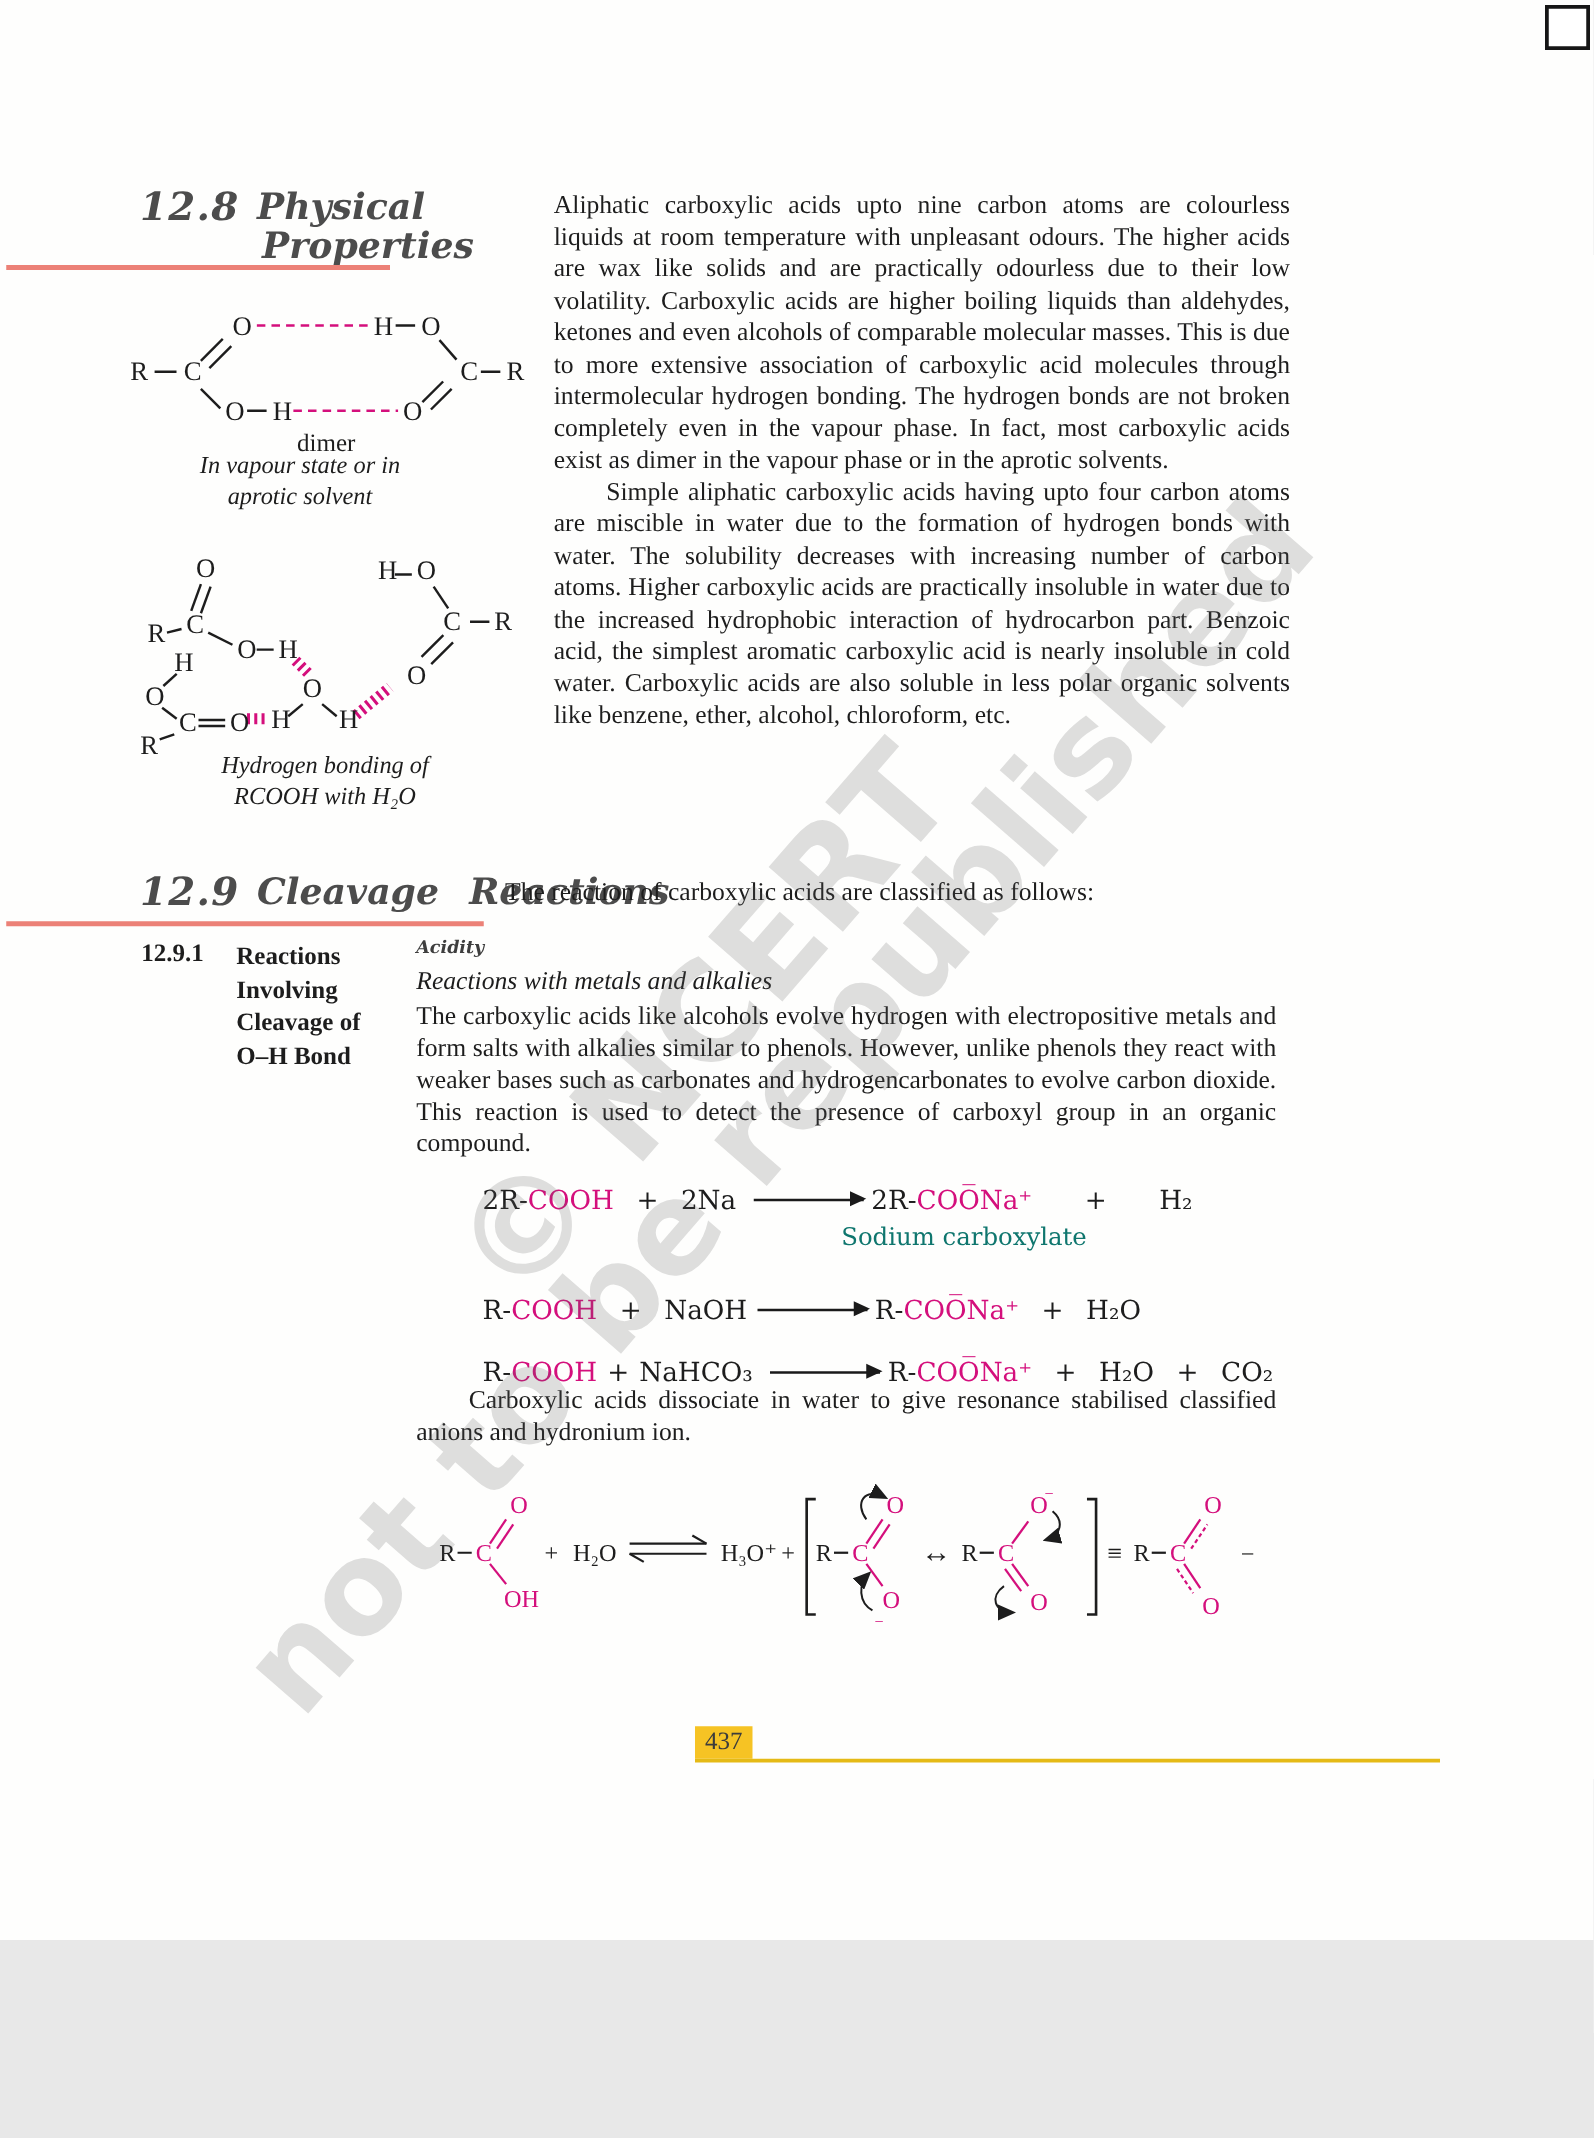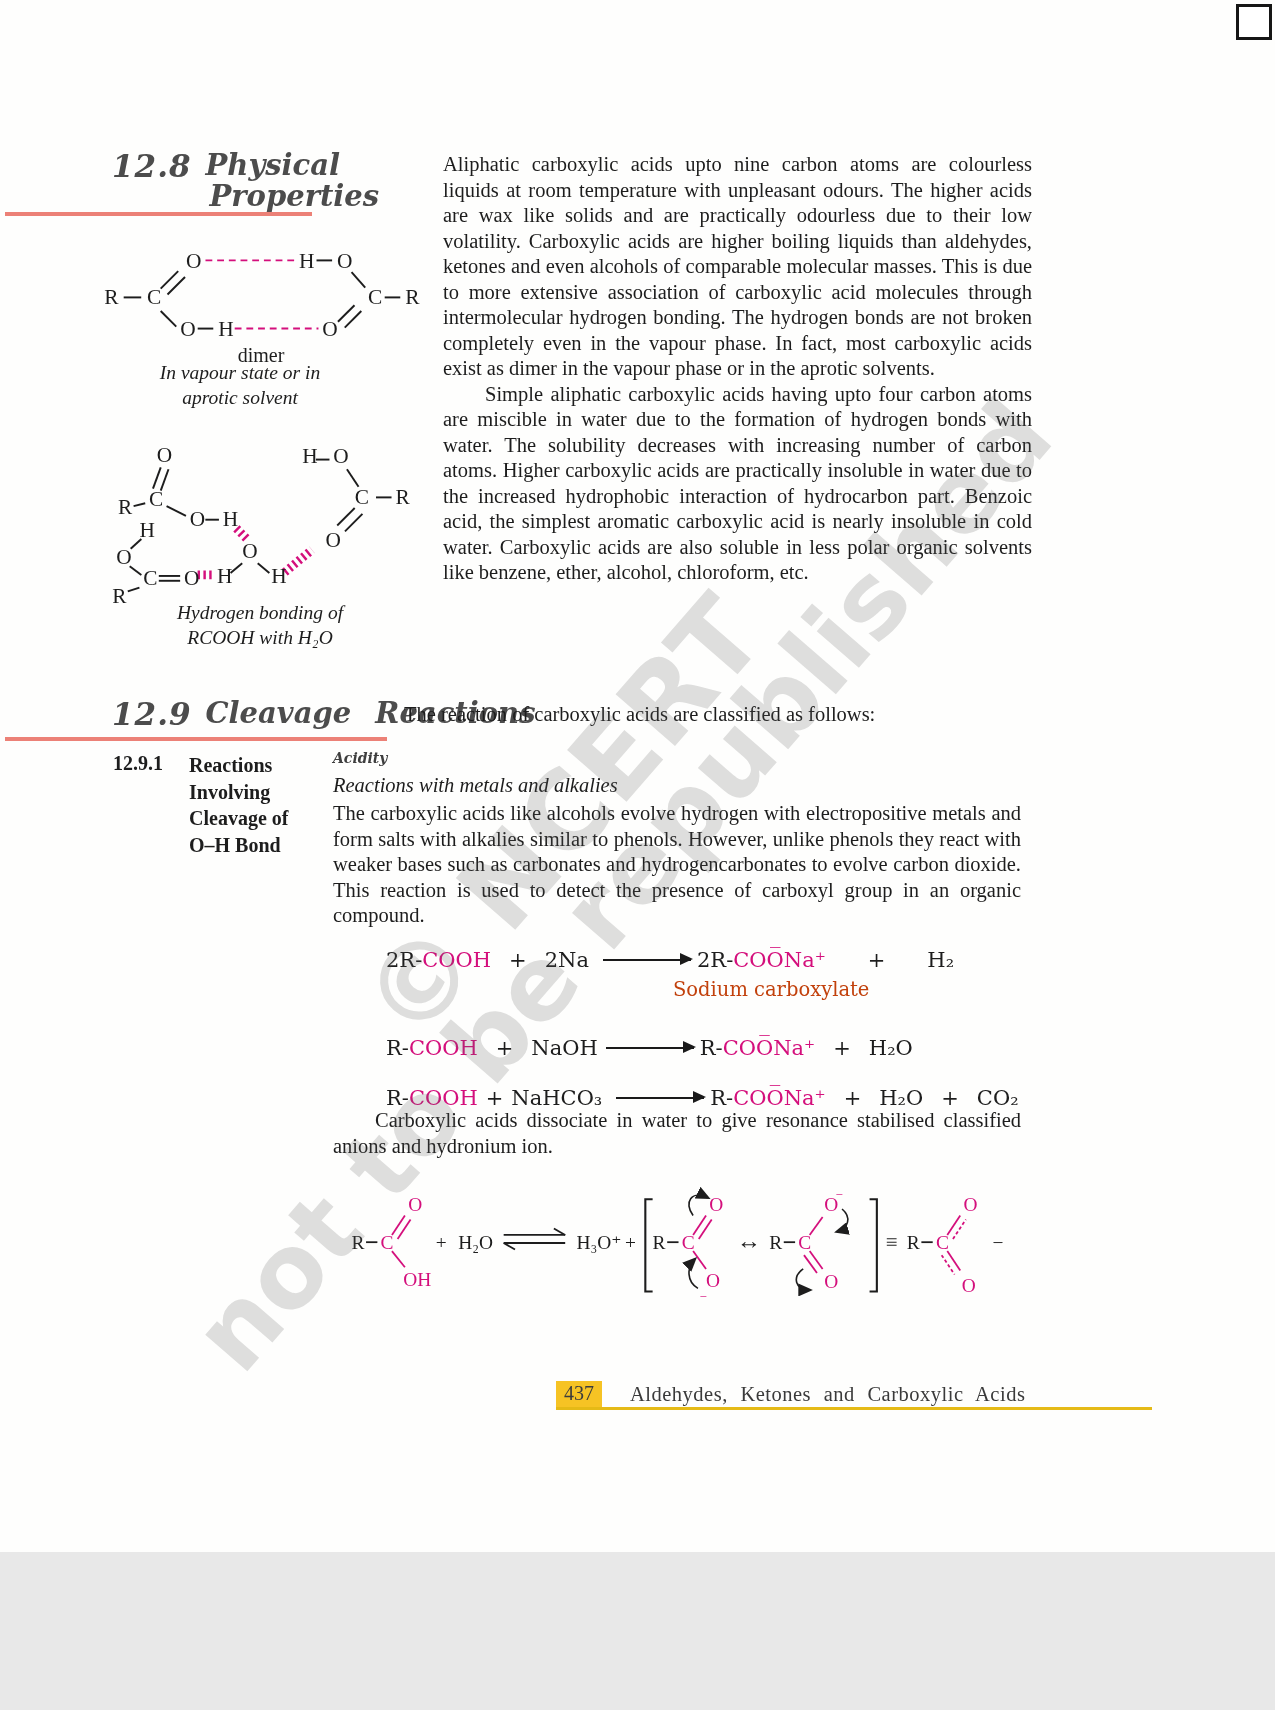--- a/index.html
+++ b/index.html
@@ -35,21 +35,21 @@
            font-family:"DejaVu Serif",serif;}
   .metals{font-size:20.5px;font-style:italic;}
 
   
   .eq-row{position:relative;display:flex;align-items:center;white-space:nowrap;
           font-family:"DejaVu Serif","Liberation Serif",serif;font-size:21px;color:#1d1d1d;}
   .mag{color:#d40f7c;text-align:right;}
   .rxn-arrow{display:inline-block;position:relative;width:88px;height:2px;background:#1a1a1a;}
   .rxn-arrow:after{content:"";position:absolute;right:-2px;top:-6px;width:0;height:0;
           border-left:13px solid #1a1a1a;border-top:6.5px solid transparent;border-bottom:6.5px solid transparent;}
-  .eq-label{position:absolute;font-size:19.5px;color:#c2410c;}
+  .eq-label{position:absolute;font-size:19.5px;color:#0f766e;}
 
   
   .pg-highlight{background:#f6c324;color:#3c3c3c;font-size:20px;padding:1px 8px 2px 8px;}
   .chap-title{color:#3a3a3a;font-size:20.5px;letter-spacing:0.5px;word-spacing:7px;}
   .footer-line{position:absolute;height:3px;background:#e5ba16;}
   .year{font-family:"DejaVu Sans","Liberation Sans",sans-serif;font-size:17px;color:#2a2a2a;}
 
   
   .wm{position:absolute;color:rgba(95,95,95,0.20);white-space:nowrap;pointer-events:none;
       font-family:"DejaVu Sans",sans-serif;font-weight:bold;z-index:5;}
@@ -314,20 +314,19 @@
     <g font-size="24">
       <text x="694" y="87" fill="#1d1d1d">R</text>
       <text x="730" y="87" fill="#d40f7c">C</text>
       <text x="764" y="40" fill="#d40f7c">O</text>
       <text x="762" y="140" fill="#d40f7c">O</text>
       <text x="800" y="88" fill="#1d1d1d">−</text>
     </g>
   </svg>
 
   <span class="abs pg-highlight" style="left:556px;top:1381px;">437</span>
-  <span class="abs chap-title" style="left:630px;top:1383px;">Aldehydes, Ketones and Carboxylic Acids</span>
   <div class="footer-line" style="left:556px;top:1407px;width:596px;"></div>
   <span class="abs year" style="left:1062px;top:1642px;">2015-16</span>
 
   <div class="wm" id="wm1">© NCERT</div>
   <div class="wm" id="wm2">not to be republished</div>
 
 </div>
 
 </body></html>

